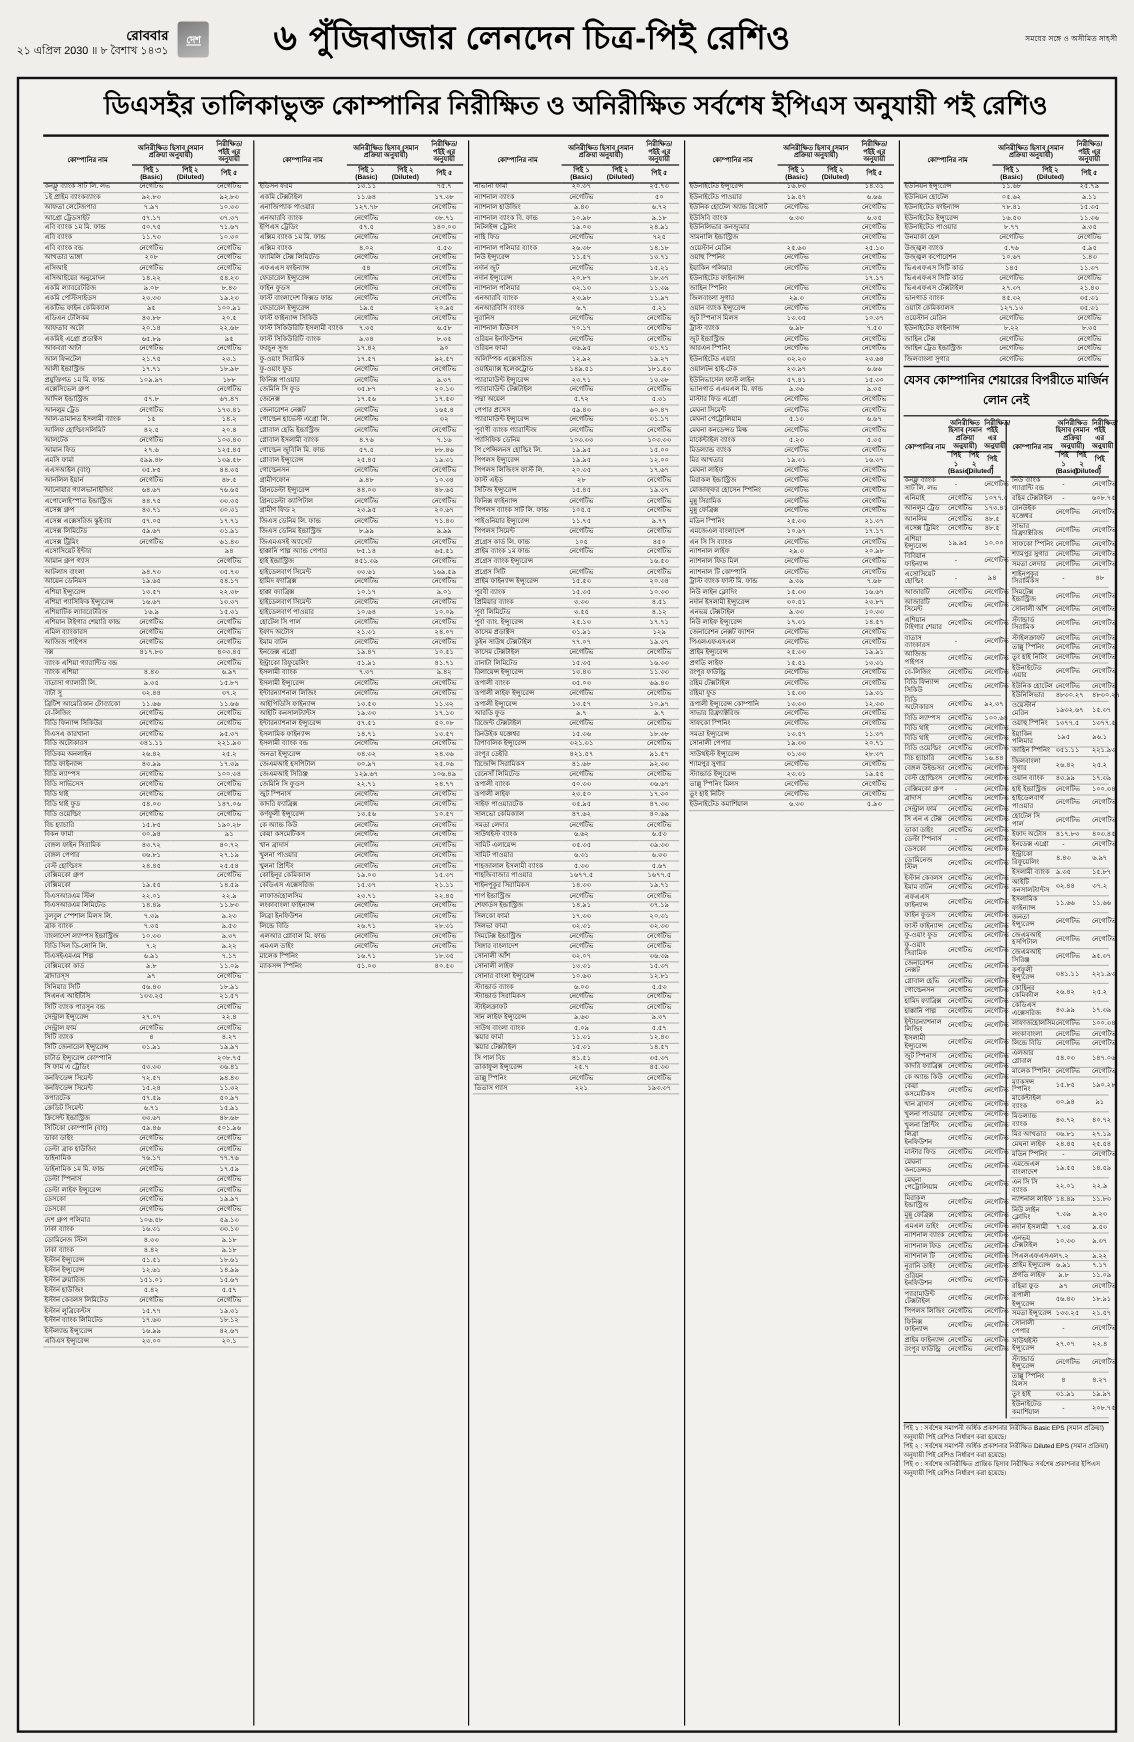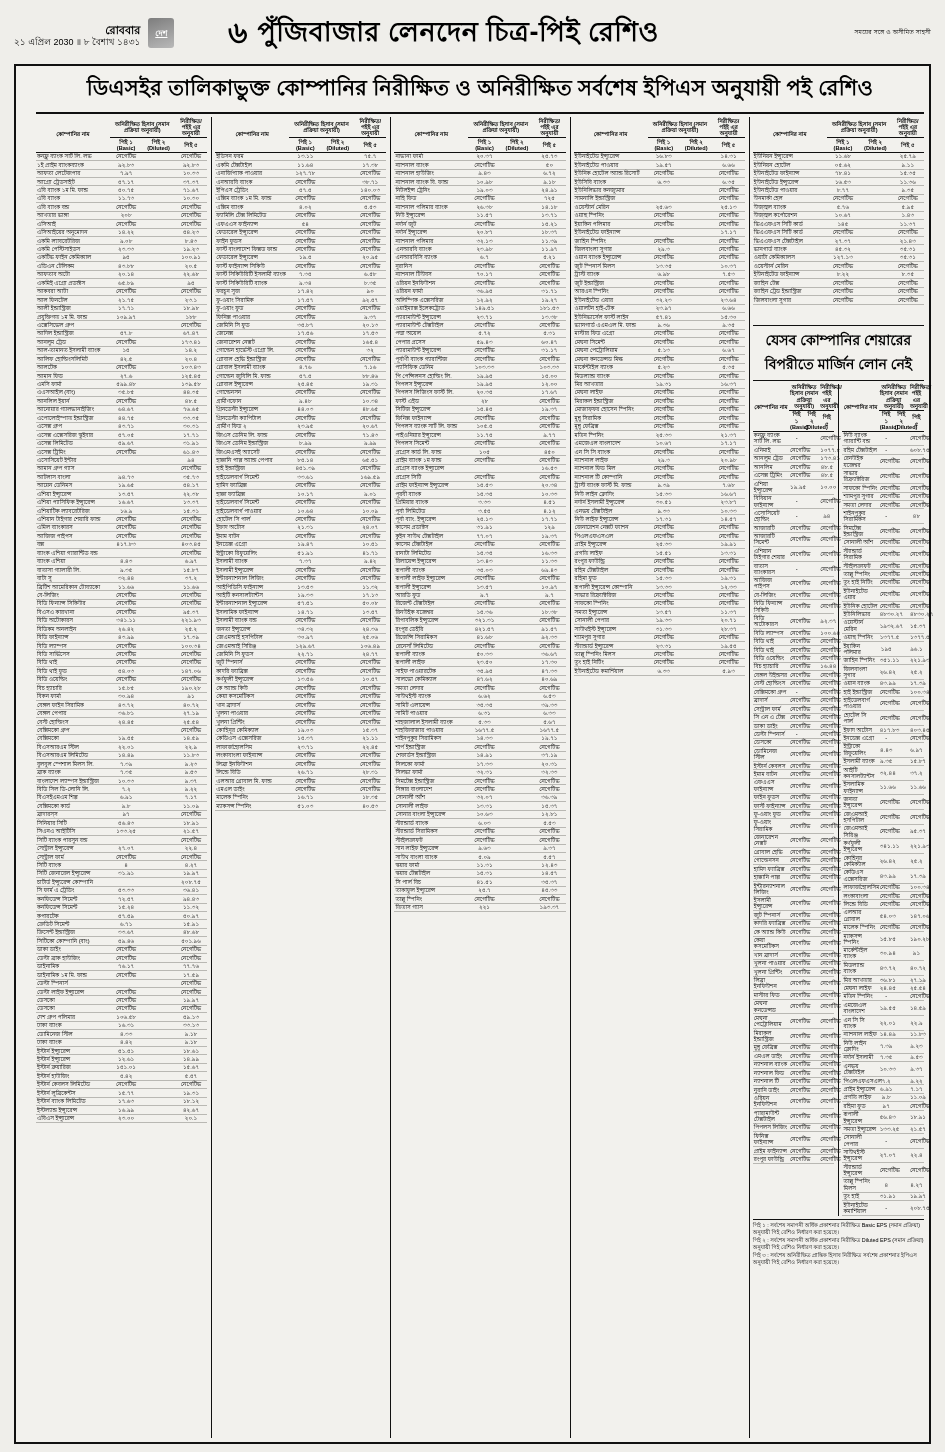--- a/index.html
+++ b/index.html
@@ -49,23 +49,23 @@
   }
   table.t th{border-bottom:1px solid #111;}
   .hdr-top th{font-size:5.2px;font-weight:bold;text-align:center;border-bottom:.5px solid #111;}
   .hdr-sub th{font-size:5.2px;font-weight:bold;text-align:center;}
   .nm{text-align:left;}
   .nu{text-align:center;}
   .c-name{width:42%;}
   .c-v{width:19.3%;}
   
   .sub-banner{
-    text-align:center;font-size:14px;font-weight:bold;
+    text-align:center;font-size:10px;font-weight:bold;
     border-top:1.5px solid #111;border-bottom:1.5px solid #111;
-    padding:3px 0;margin:20px 0 3px;
+    padding:3px 0;margin:0 0 3px;
   }
   .two-mini{display:flex;gap:4px;}
   .two-mini > div{flex:1;min-width:0;}
   .two-mini > div + div{border-left:1px solid #111;padding-left:3px;}
   .footnote{
     border-top:1.5px solid #111;margin-top:3px;padding-top:2px;
     font-size:5.4px;line-height:1.35;
   }
   .footnote div{margin-bottom:.5px;}
   .mini-col-wrap{display:flex;flex-direction:column;}

